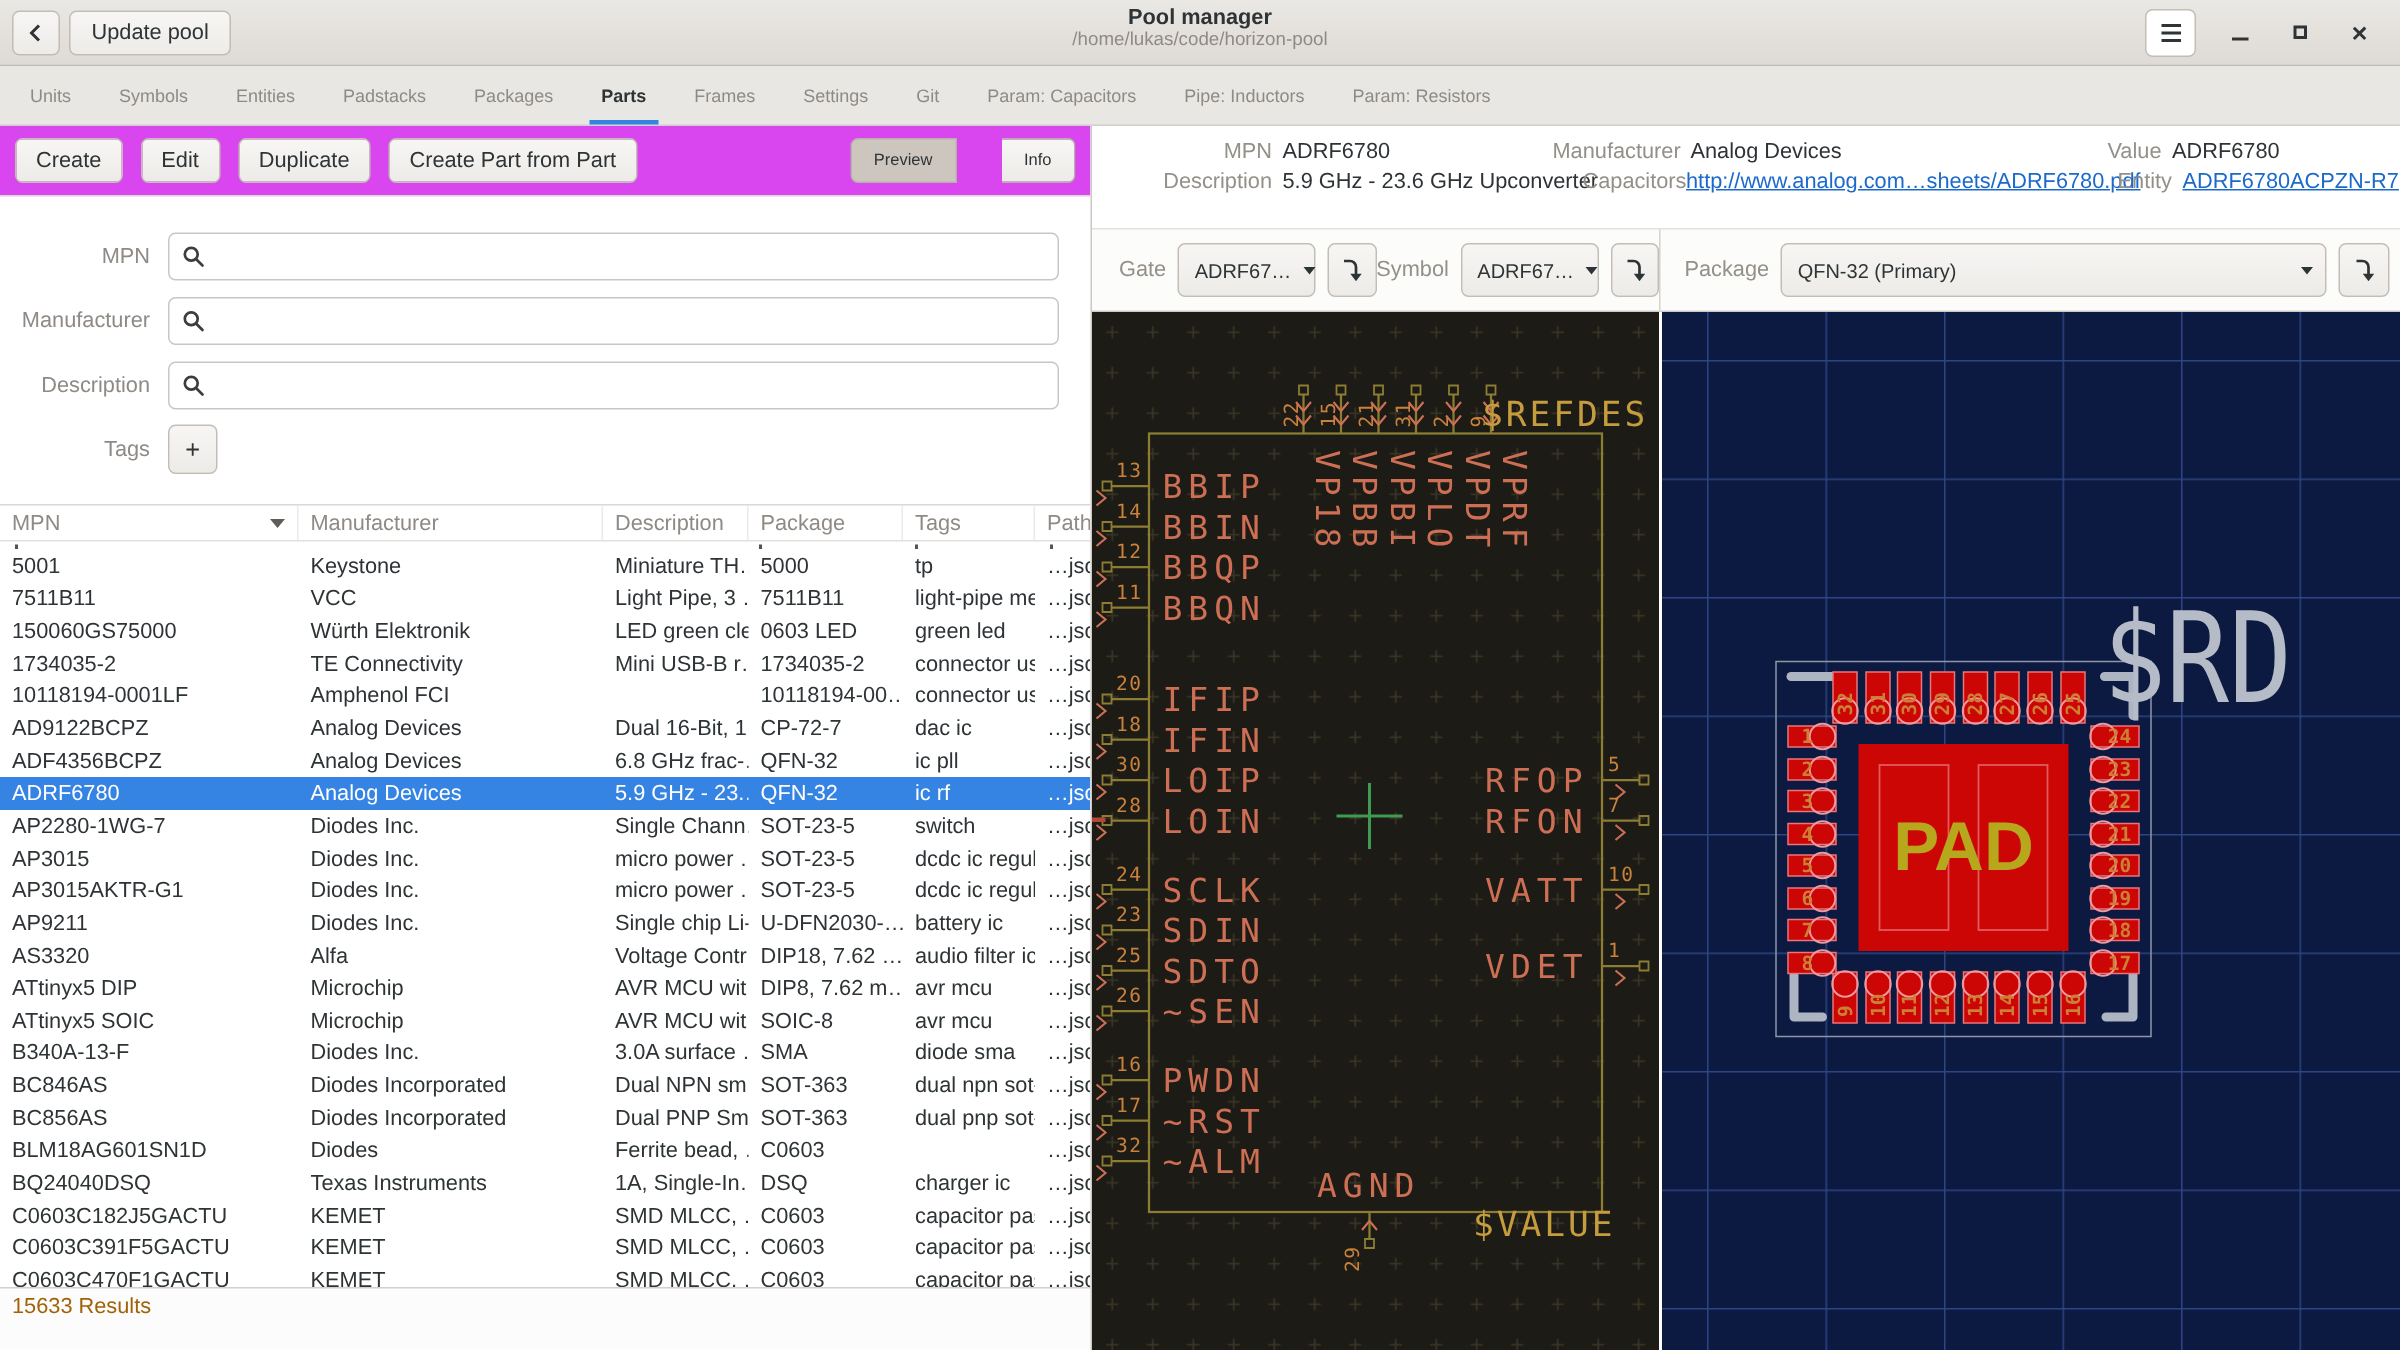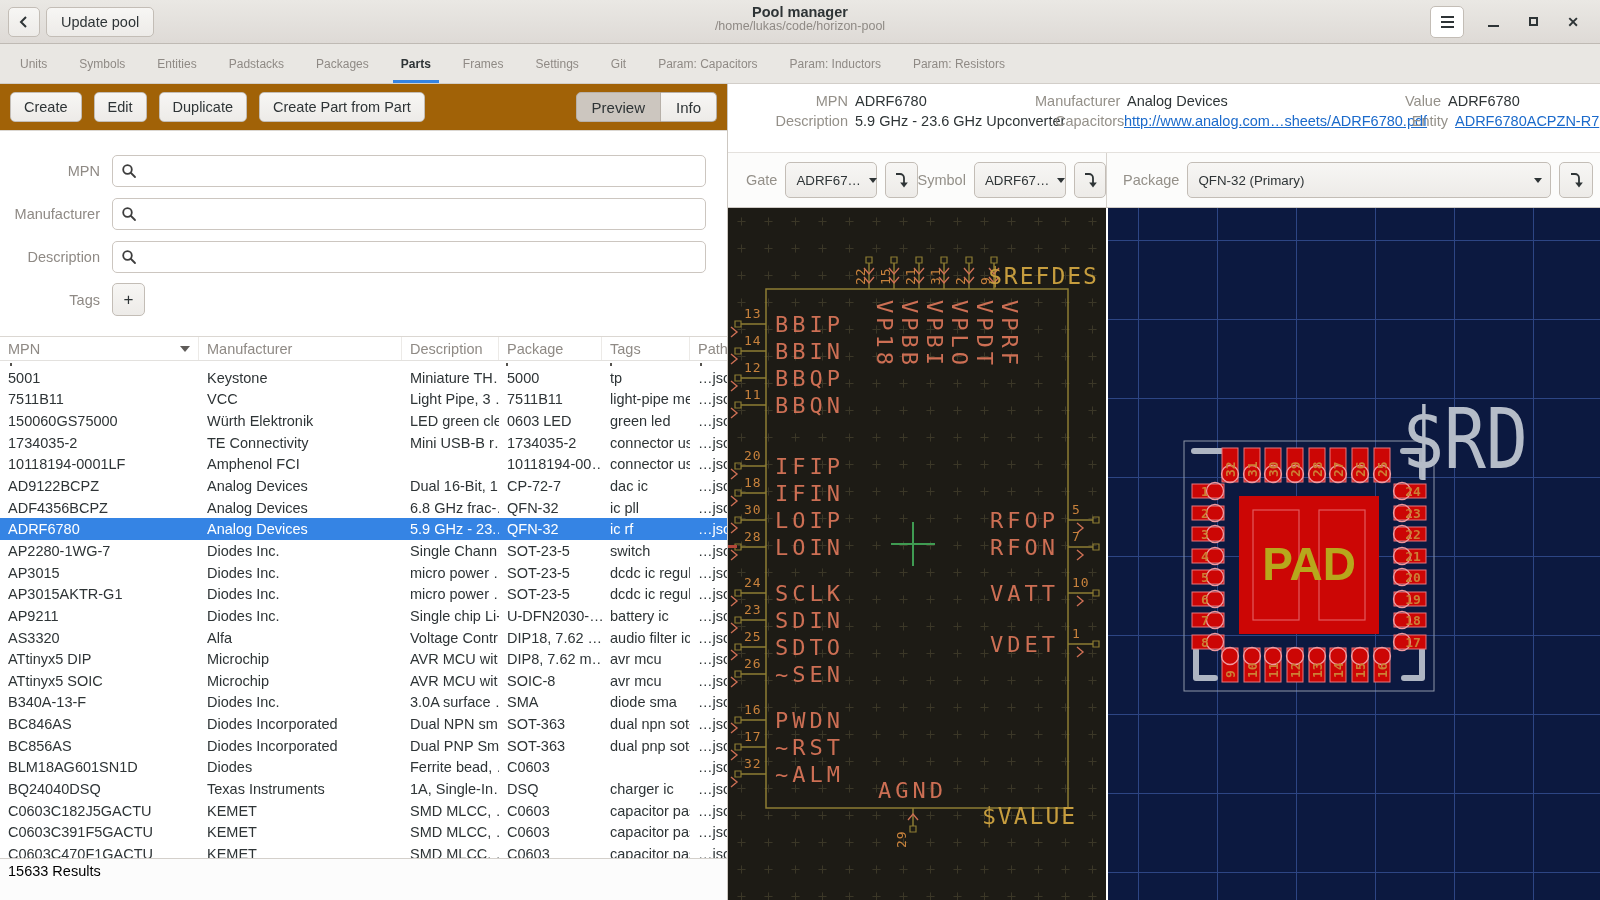--- a/index.html
+++ b/index.html
@@ -30,30 +30,30 @@
   
   .tabbar { position:absolute; left:0; top:44px; width:1600px; height:40px; background:#e9e7e3;
     border-bottom:1px solid #d2cec9; display:flex; align-items:stretch; gap:28px; padding-left:18px; }
   .tab { position:relative; display:flex; align-items:center; color:#8f8a85; padding:0 2px;
     background:none; border:none; font-family:inherit; font-size:12px; cursor:pointer; }
   .tab.selected { color:#2e3436; font-weight:bold; }
   .tab.selected::after { content:""; position:absolute; left:-6px; right:-6px; bottom:0; height:3px; background:#3584e4; }
 
   
   .left-pane { position:absolute; left:0; top:84px; width:727px; height:816px; background:#fff; }
-  .actionbar { position:absolute; left:0; top:0; width:727px; height:47px; background:#a16207;
+  .actionbar { position:absolute; left:0; top:0; width:727px; height:47px; background:#d946ef;
     border-bottom:1px solid #dbd7d2; display:flex; align-items:center; }
   .ab-btn { height:30px; border:1px solid #c3bdb6; border-radius:5px;
     background:linear-gradient(#f7f6f4,#edebe8); padding:0 13px; font-size:14.5px;
     font-family:inherit; color:#2e3436; }
   .ab-btn + .ab-btn { margin-left:12px; }
   .ab-btn:first-child { margin-left:10px; }
   .toggle { margin-left:auto; margin-right:10px; display:flex; height:30px; }
-  .tg-btn { border:1px solid #b7b0a8; padding:12px 15px; font-size:15px; font-family:inherit;
-    display:flex; align-items:center; background:linear-gradient(#f7f6f4,#edebe8); color:#2e3436; }
+  .tg-btn { border:1px solid #b7b0a8; padding:12px 15px; font-size:11px; font-family:inherit;
+    display:flex; align-items:center; background:linear-gradient(#f7f6f4,#edebe8); color:#2e3436;margin-left:30px; }
   .tg-btn.active { background:#ccc6bf; }
   .tg-btn:first-child { border-radius:5px 0 0 5px; }
   .tg-btn:last-child { border-radius:0 5px 5px 0; border-left:none; }
 
   .filters { position:absolute; left:0; top:47px; width:727px; height:205px; background:#fff; }
   .f-label { position:absolute; width:100px; text-align:right; color:#8f8a85; }
   .f-input { position:absolute; left:112px; width:594px; height:32px; border:1px solid #ccc6c0;
     border-radius:5px; background:#fff; display:flex; align-items:center; padding-left:8px; }
   .f-input input { border:none; outline:none; flex:1; font:inherit; margin-left:6px; background:transparent; }
   .add-btn { position:absolute; left:112px; width:33px; height:33px; border:1px solid #c3bdb6;
@@ -69,21 +69,21 @@
     white-space:nowrap; overflow:hidden; }
   .sort-arrow { margin-left:auto; margin-right:8px; width:0; height:0; border-left:5px solid transparent;
     border-right:5px solid transparent; border-top:6px solid #5f5c59; }
   .partial-row { height:6px; position:relative; }
   .partial-row i { position:absolute; bottom:1px; width:2px; height:3px; background:#55534f; }
   .trow { display:grid; grid-template-columns:199px 203px 97px 103px 88px 1fr; height:21.65px;
     align-items:center; }
   .trow span { padding-left:8px; white-space:nowrap; overflow:hidden; font-size:14.5px; }
   .trow.selected { background:#3584e4; color:#fff; }
   .statusbar { position:absolute; left:0; top:774px; width:801px; height:42px; background:#fcfcfc;
-    border-top:1px solid #d4d0cb; color:#000000; padding:4px 0 0 8px; }
+    border-top:1px solid #d4d0cb; color:#a16207; padding:4px 0 0 8px; }
 
   
   .right-pane { position:absolute; left:727px; top:84px; width:873px; height:816px; background:#fff;
     border-left:1px solid #ccc7c1; }
   .part-info { position:absolute; left:0; top:0; width:873px; height:68px; padding-top:7px; }
   .pi-line { display:flex; height:20px; line-height:20px; white-space:nowrap; }
   .pi-lbl { color:#949089; text-align:right; flex:none; }
   .pi-val { margin-left:7px; flex:none; }
   a.link { color:#1b6acb; text-decoration:underline; }
 
@@ -169,21 +169,21 @@
     <button class="tab">
       <span>Settings</span>
     </button>
     <button class="tab">
       <span>Git</span>
     </button>
     <button class="tab">
       <span>Param: Capacitors</span>
     </button>
     <button class="tab">
-      <span>Param: Inductors</span>
+      <span>Pipe: Inductors</span>
     </button>
     <button class="tab">
       <span>Param: Resistors</span>
     </button>
   </nav>
 
 <div class="left-pane">
 
   <div class="actionbar">
     <button class="ab-btn">Create</button>

